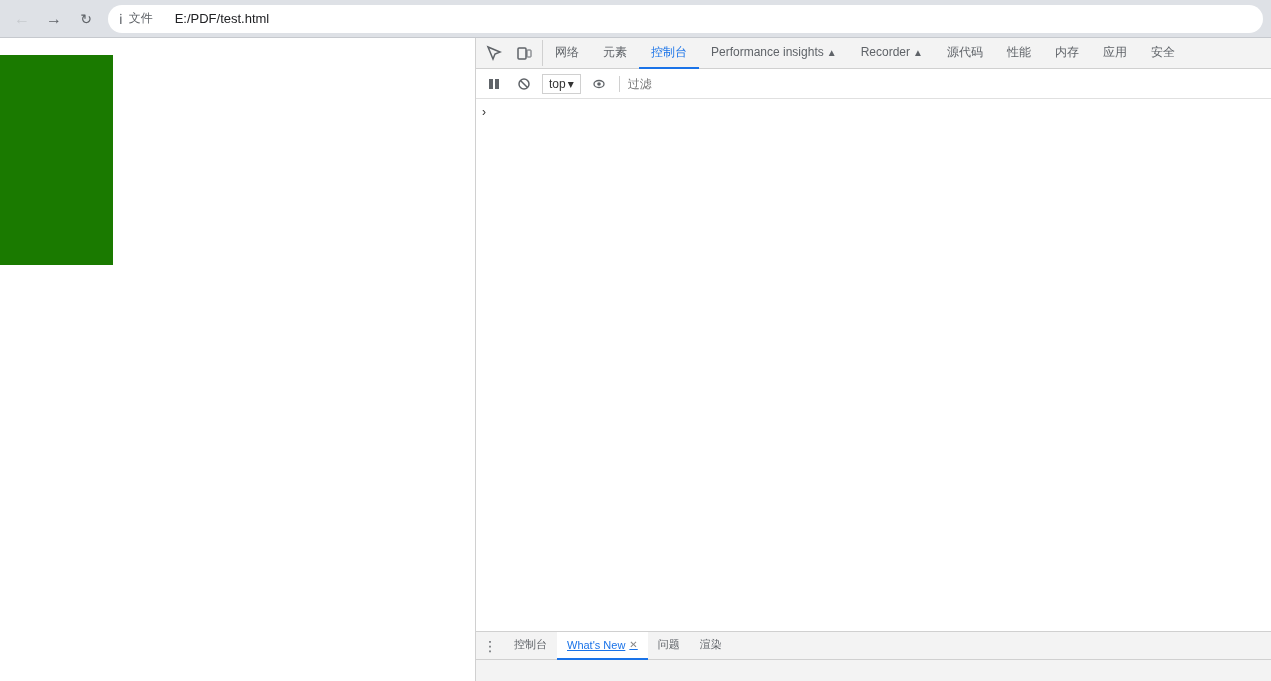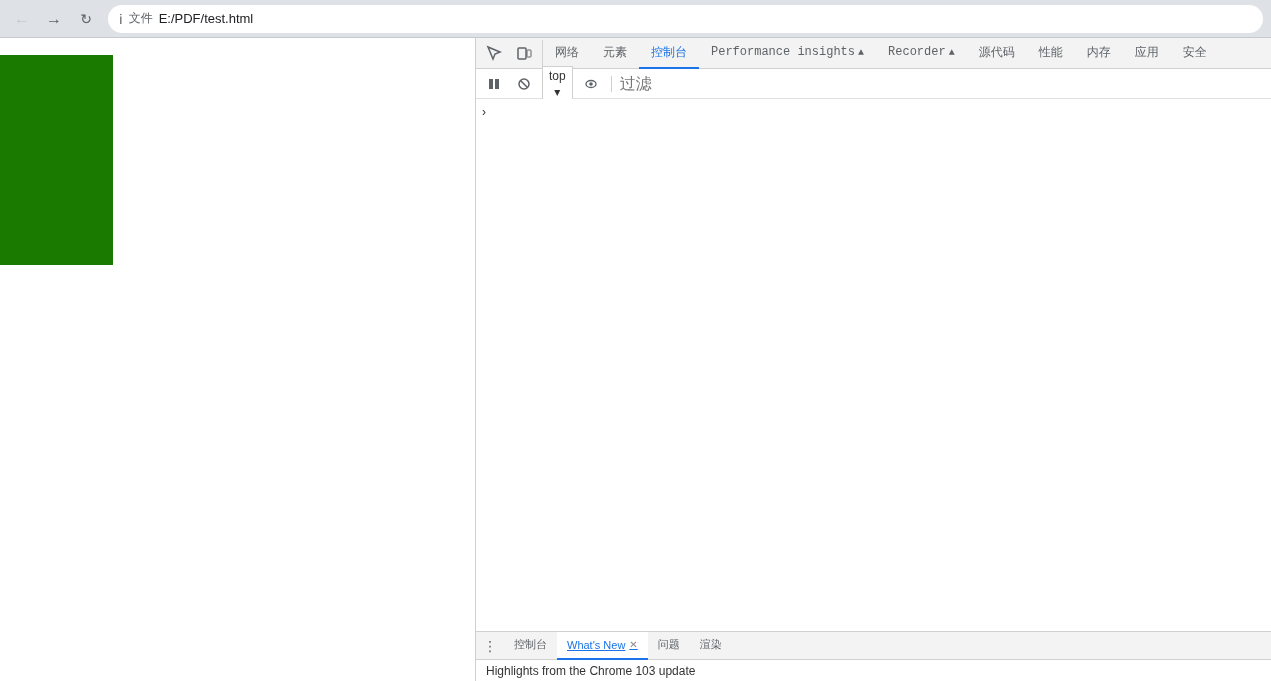--- a/index.html
+++ b/index.html
@@ -6,48 +6,48 @@
     body { font-family: 'Segoe UI', Arial, sans-serif; font-size: 12px; background: #f1f3f4; width: 1271px; height: 681px; overflow: hidden; }
 
     
     .browser-chrome { background: #dee1e6; height: 38px; display: flex; align-items: center; padding: 0 8px; gap: 8px; border-bottom: 1px solid #c6c9ce; }
     .nav-buttons { display: flex; gap: 4px; align-items: center; }
     .nav-btn { width: 28px; height: 28px; border: none; background: transparent; cursor: pointer; border-radius: 50%; display: flex; align-items: center; justify-content: center; color: #5f6368; font-size: 16px; }
     .nav-btn.disabled { color: #c6c9ce; cursor: default; }
     .reload-btn { width: 28px; height: 28px; border: none; background: transparent; cursor: pointer; border-radius: 50%; display: flex; align-items: center; justify-content: center; color: #5f6368; font-size: 14px; }
     .address-bar { flex: 1; height: 28px; background: white; border-radius: 14px; display: flex; align-items: center; padding: 0 10px; gap: 6px; border: 1px solid transparent; }
     .info-icon { color: #5f6368; font-size: 14px; }
-    .address-text { font-size: 13px; color: #202124; flex: 1; }
+    .address-text { font-size: 13px; color: #202124; flex: 1; margin-left: 16px; }
     .file-label { color: #5f6368; text-align: right; }
 
     
     .main-layout { display: flex; height: calc(681px - 38px); }
 
     
     .page-content { width: 475px; height: 100%; background: white; position: relative; }
     .green-rect { width: 113px; height: 210px; background: #1a7a00; position: absolute; top: 17px; left: 0; }
 
     
     .devtools { flex: 1; background: white; display: flex; flex-direction: column; border-left: 1px solid #d0d0d0; }
 
     
     .devtools-toolbar { height: 31px; background: #f3f3f3; display: flex; align-items: center; border-bottom: 1px solid #d0d0d0; }
     .toolbar-icons { display: flex; align-items: center; padding: 0 4px; gap: 2px; border-right: 1px solid #d0d0d0; }
     .toolbar-icon-btn { width: 28px; height: 26px; border: none; background: transparent; cursor: pointer; display: flex; align-items: center; justify-content: center; color: #5f6368; border-radius: 2px; }
     .tabs-row { display: flex; align-items: center; overflow: visible; }
-    .dev-tab { padding: 0 12px; height: 31px; display: flex; align-items: center; font-size: 12px; color: #5f6368; cursor: pointer; border-bottom: 2px solid transparent; white-space: nowrap; font-family: Liberation Mono, monospace; }
+    .dev-tab { padding: 0 12px; height: 31px; display: flex; align-items: center; font-size: 12px; color: #5f6368; cursor: pointer; border-bottom: 2px solid transparent; white-space: nowrap; }
     .dev-tab.active { color: #1a73e8; border-bottom: 2px solid #1a73e8; }
     .dev-tab .badge { font-size: 10px; margin-left: 3px; }
 
     
     .console-toolbar { height: 30px; background: white; display: flex; align-items: center; padding: 0 6px; gap: 6px; border-bottom: 1px solid #e0e0e0; }
     .console-btn { width: 24px; height: 24px; border: none; background: transparent; cursor: pointer; display: flex; align-items: center; justify-content: center; color: #5f6368; border-radius: 2px; font-size: 13px; }
-    .top-select { display: flex; align-items: center; gap: 2px; padding: 2px 6px; border: 1px solid #d0d0d0; border-radius: 0; cursor: pointer; font-size: 12px; color: #333; background: white; flex-direction: column; }
+    .top-select { display: flex; align-items: center; gap: 2px; padding: 2px 6px; border: 1px solid #d0d0d0; border-radius: 0; cursor: pointer; font-size: 12px; color: #333; background: white; }
     .filter-divider { width: 1px; height: 16px; background: #d0d0d0; margin: 0 2px; }
-    .filter-input { border: none; outline: none; font-size: 16px; color: #333; width: 80px; }
+    .filter-input { border: none; outline: none; font-size: 12px; color: #333; width: 80px; }
 
     
     .console-content { flex: 1; background: white; position: relative; overflow: hidden; }
     .console-arrow { position: absolute; top: 6px; left: 6px; color: #333; font-size: 12px; cursor: pointer; }
 
     
     .bottom-panel { height: 50px; border-top: 1px solid #d0d0d0; background: #f3f3f3; display: flex; flex-direction: column; }
     .bottom-tabs { height: 28px; display: flex; align-items: center; border-bottom: 1px solid #d0d0d0; }
     .bottom-menu-btn { width: 28px; height: 28px; display: flex; align-items: center; justify-content: center; cursor: pointer; color: #5f6368; font-size: 14px; border: none; background: transparent; }
     .bottom-tab { padding: 0 10px; height: 28px; display: flex; align-items: center; font-size: 11px; color: #5f6368; cursor: pointer; border-bottom: 2px solid transparent; gap: 4px; }
@@ -148,19 +148,16 @@
       <div class="bottom-tabs">
         <button class="bottom-menu-btn">⋮</button>
         <div class="bottom-tab">控制台</div>
         <div class="bottom-tab active">
           <span>What's New</span>
           <span class="close-x">✕</span>
         </div>
         <div class="bottom-tab">问题</div>
         <div class="bottom-tab">渲染</div>
       </div>
-      <div class="bottom-content">
-        <span>Highlights from the Chrome 103 update</span>
-      </div>
     </div>
 
   </div>
 </div>
 
 </body></html>

